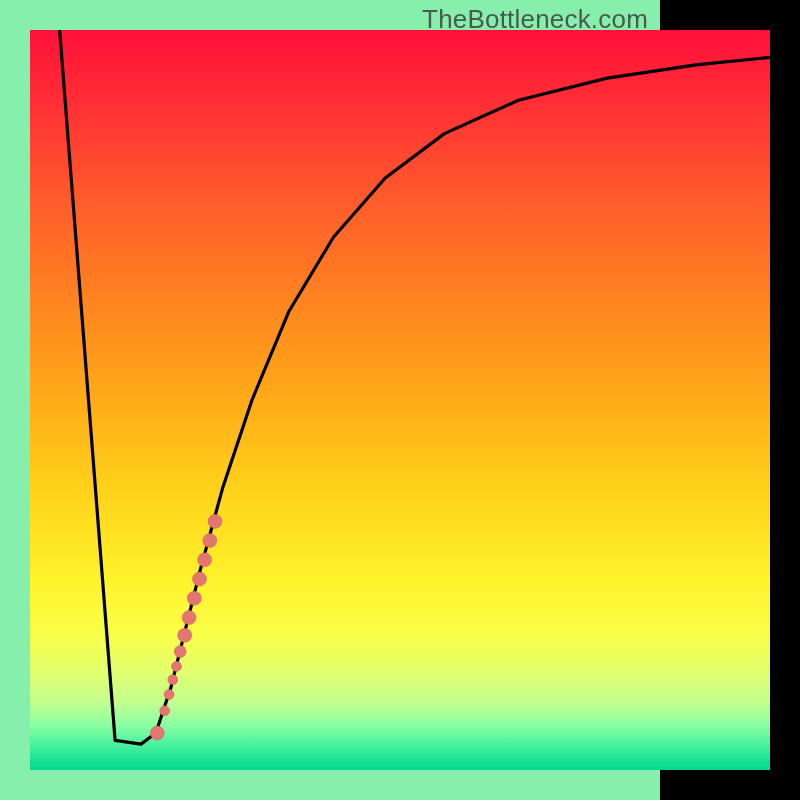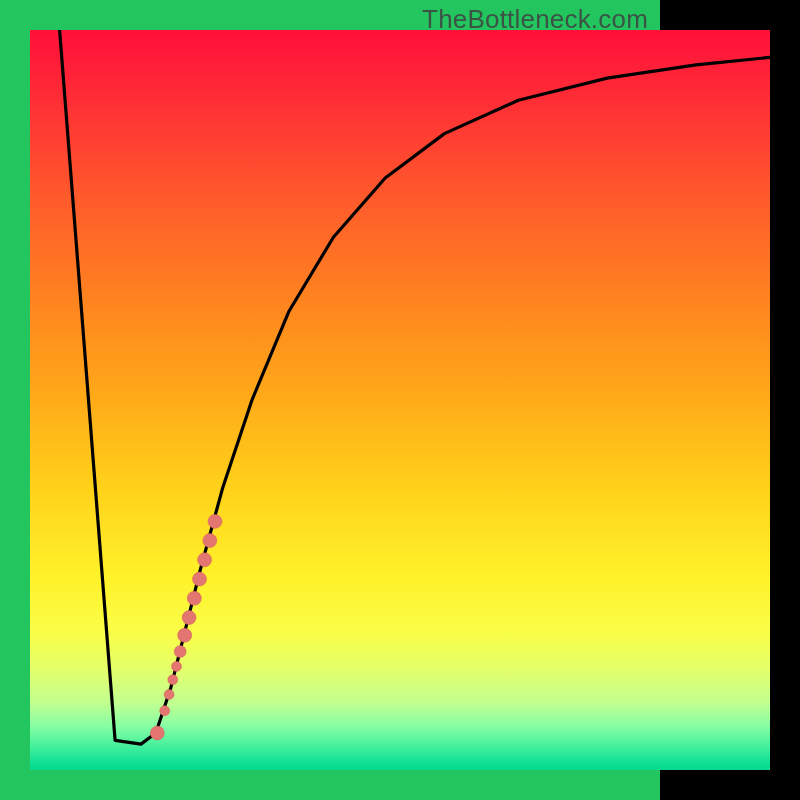--- a/index.html
+++ b/index.html
@@ -8,21 +8,21 @@
     width: 800px;
     height: 800px;
     overflow: hidden;
     background: #000;
     font-family: Arial, Helvetica, sans-serif;
   }
   .frame {
     position: absolute;
     left: 0; top: 0;
     width: 660px; height: 800px;
-    background: #22c55e;
+    background: #86efac;
   }
   .plot {
     position: absolute;
     left: 30px;
     top: 30px;
     width: 740px;
     height: 740px;
     overflow: hidden;
   }
   .gradient {

